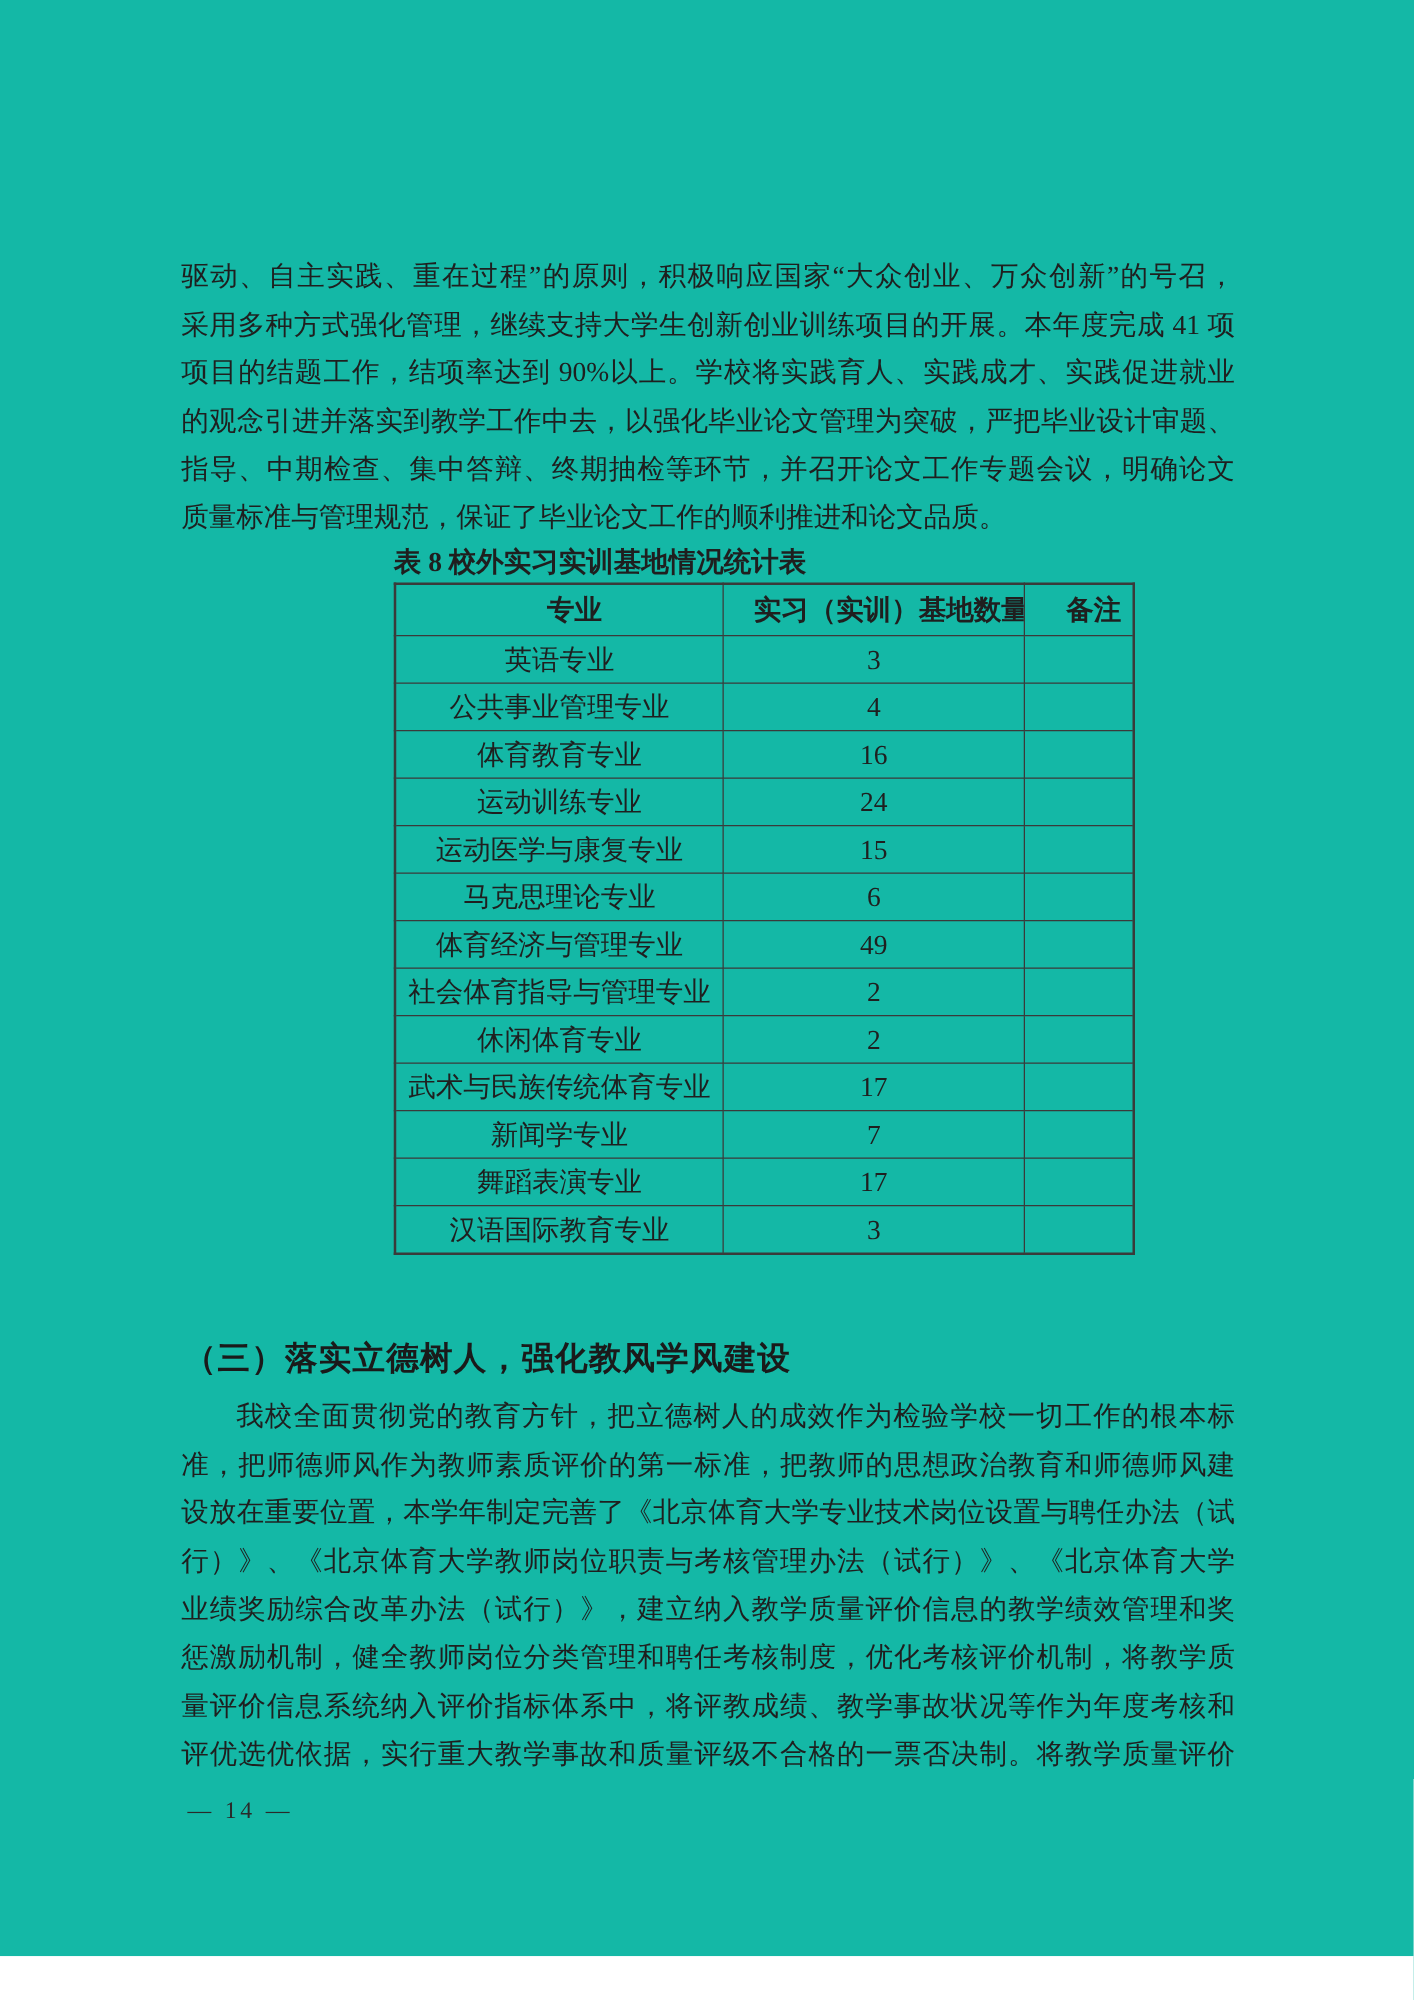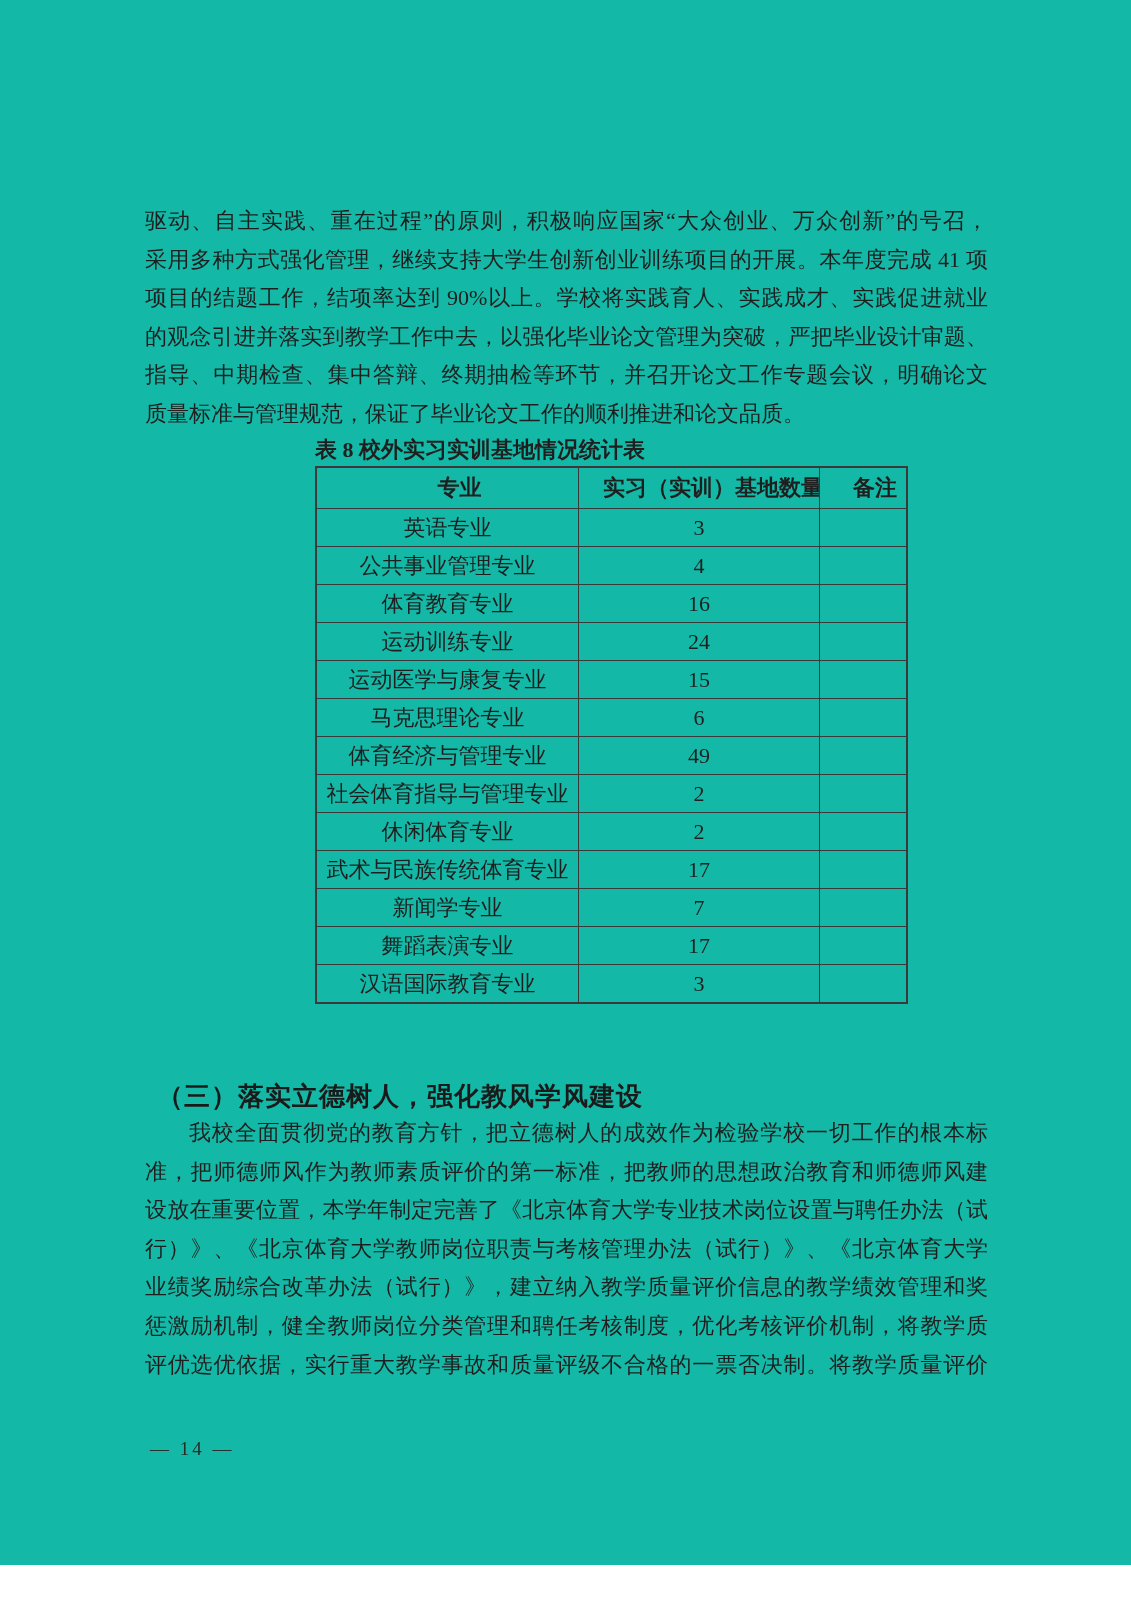--- a/index.html
+++ b/index.html
@@ -70,21 +70,21 @@
     font-weight: normal;
   }
   .col-major { width: 237px; }
   .col-count { width: 216px; }
   .col-note  { width: 62px; }
 
   .section-heading {
     position: absolute;
     top: 1064px;
     left: 145px;
-    margin: 12px;
+    margin: 2px;
     font-family: "Liberation Sans", "DejaVu Sans", sans-serif;
     font-size: 26px;
     font-weight: bold;
     line-height: 40px;
     letter-spacing: 1px;
     color: #1a1a1a;
   }
   .page-footer {
     position: absolute;
     top: 1438px;
@@ -214,19 +214,20 @@
   <div class="line">准，把师德师风作为教师素质评价的第一标准，把教师的思想政治教育和师德师风建</div>
 
   <div class="line">设放在重要位置，本学年制定完善了《北京体育大学专业技术岗位设置与聘任办法（试</div>
 
   <div class="line">行）》、《北京体育大学教师岗位职责与考核管理办法（试行）》、《北京体育大学</div>
 
   <div class="line">业绩奖励综合改革办法（试行）》，建立纳入教学质量评价信息的教学绩效管理和奖</div>
 
   <div class="line">惩激励机制，健全教师岗位分类管理和聘任考核制度，优化考核评价机制，将教学质</div>
 
+  <div class="line">量评价信息系统纳入评价指标体系中，将评教成绩、教学事故状况等作为年度考核和</div>
 
   <div class="line">评优选优依据，实行重大教学事故和质量评级不合格的一票否决制。将教学质量评价</div>
 </div>
 
   <div class="page-footer">— 14 —</div>
 
 </div>
 
 </body></html>

